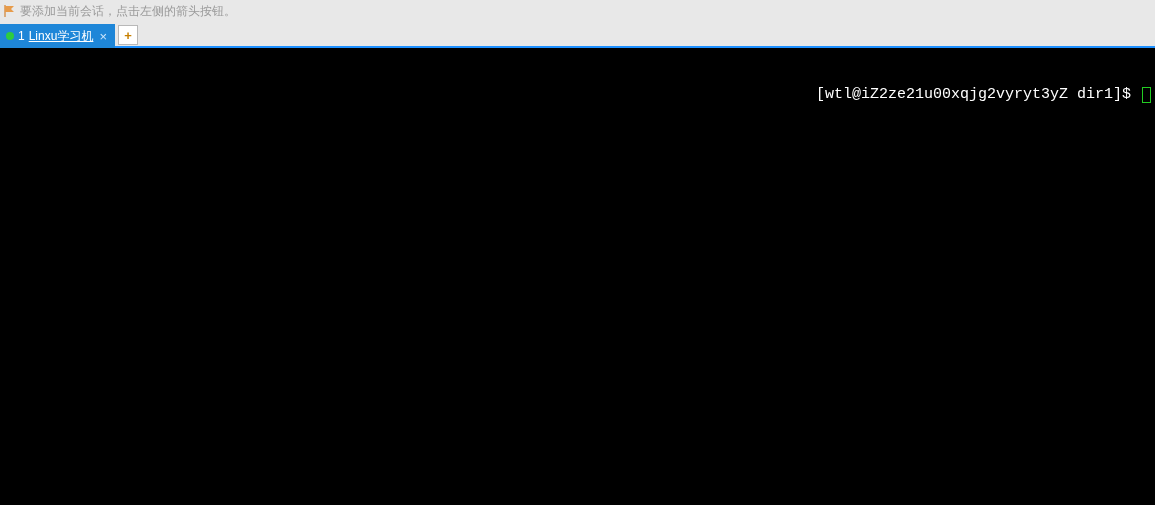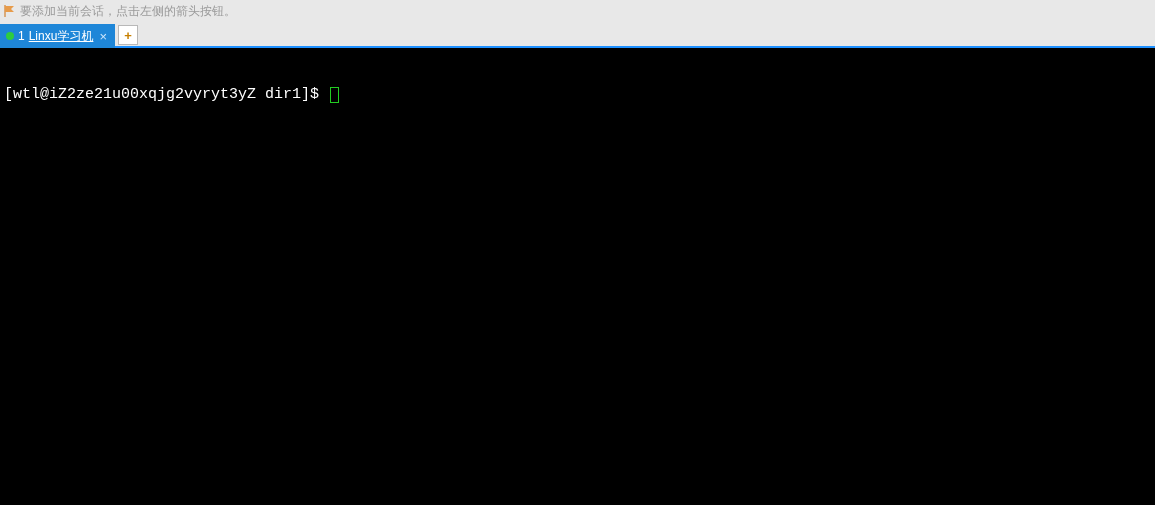--- a/index.html
+++ b/index.html
@@ -76,20 +76,21 @@
     font-family: "Consolas","Courier New",monospace;
     font-size: 15px;
     line-height: 18px;
     padding: 2px 4px;
     white-space: pre;
     position: relative;
   }
   .terminal .prompt-line {
     display: flex;
     align-items: center;
+    justify-content: flex-end;
   }
   .cursor-block {
     display: inline-block;
     width: 9px;
     height: 16px;
     border: 1px solid #22cc22;
     margin-left: 2px;
   }
 </style>
 </head>

